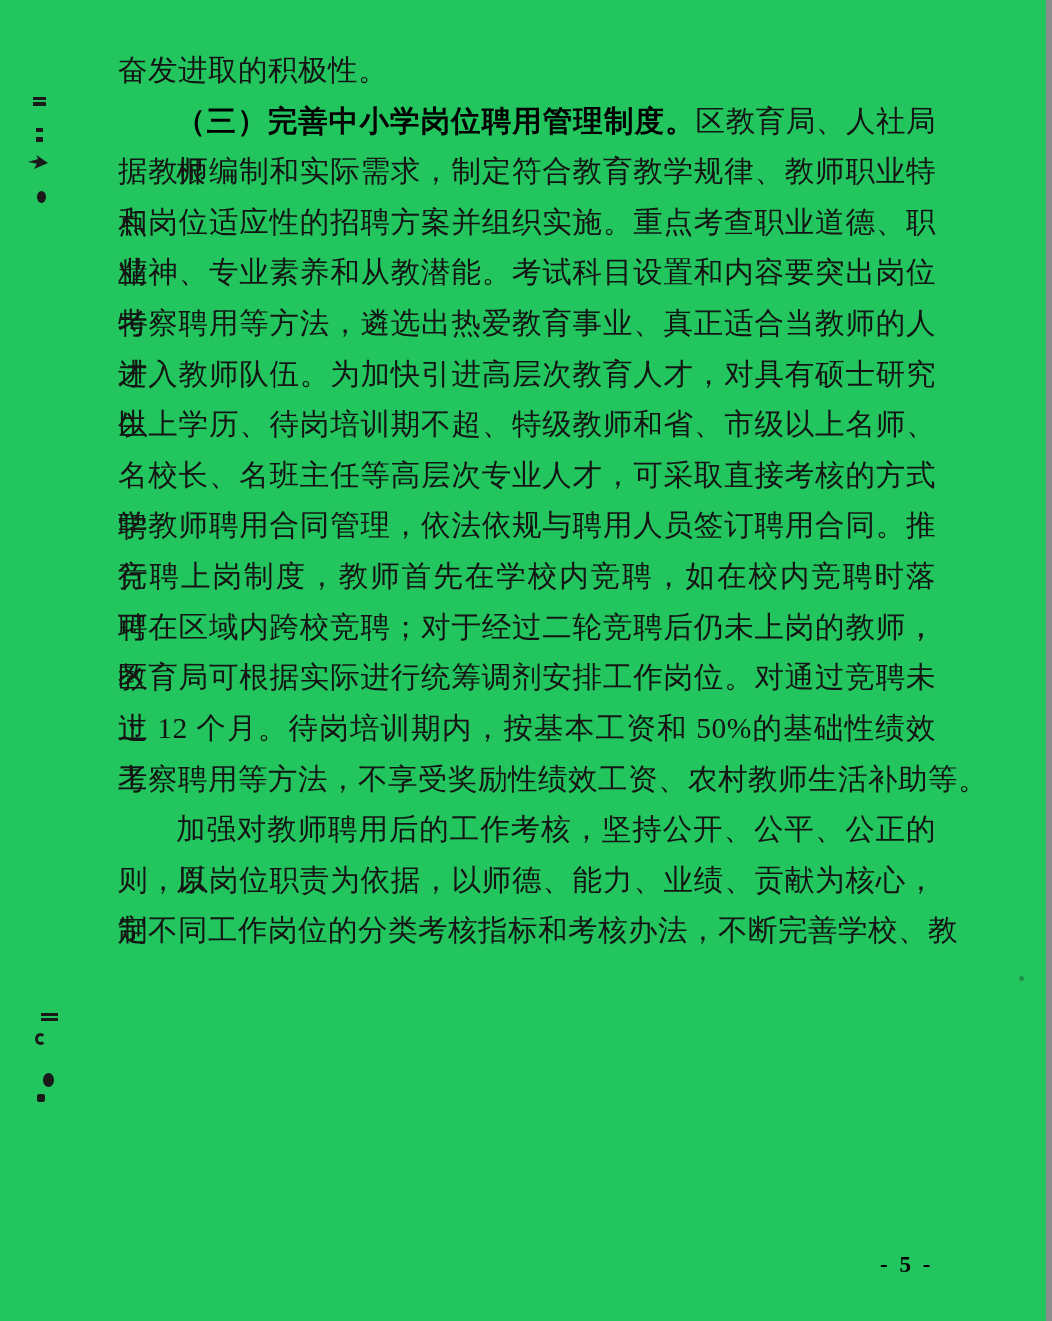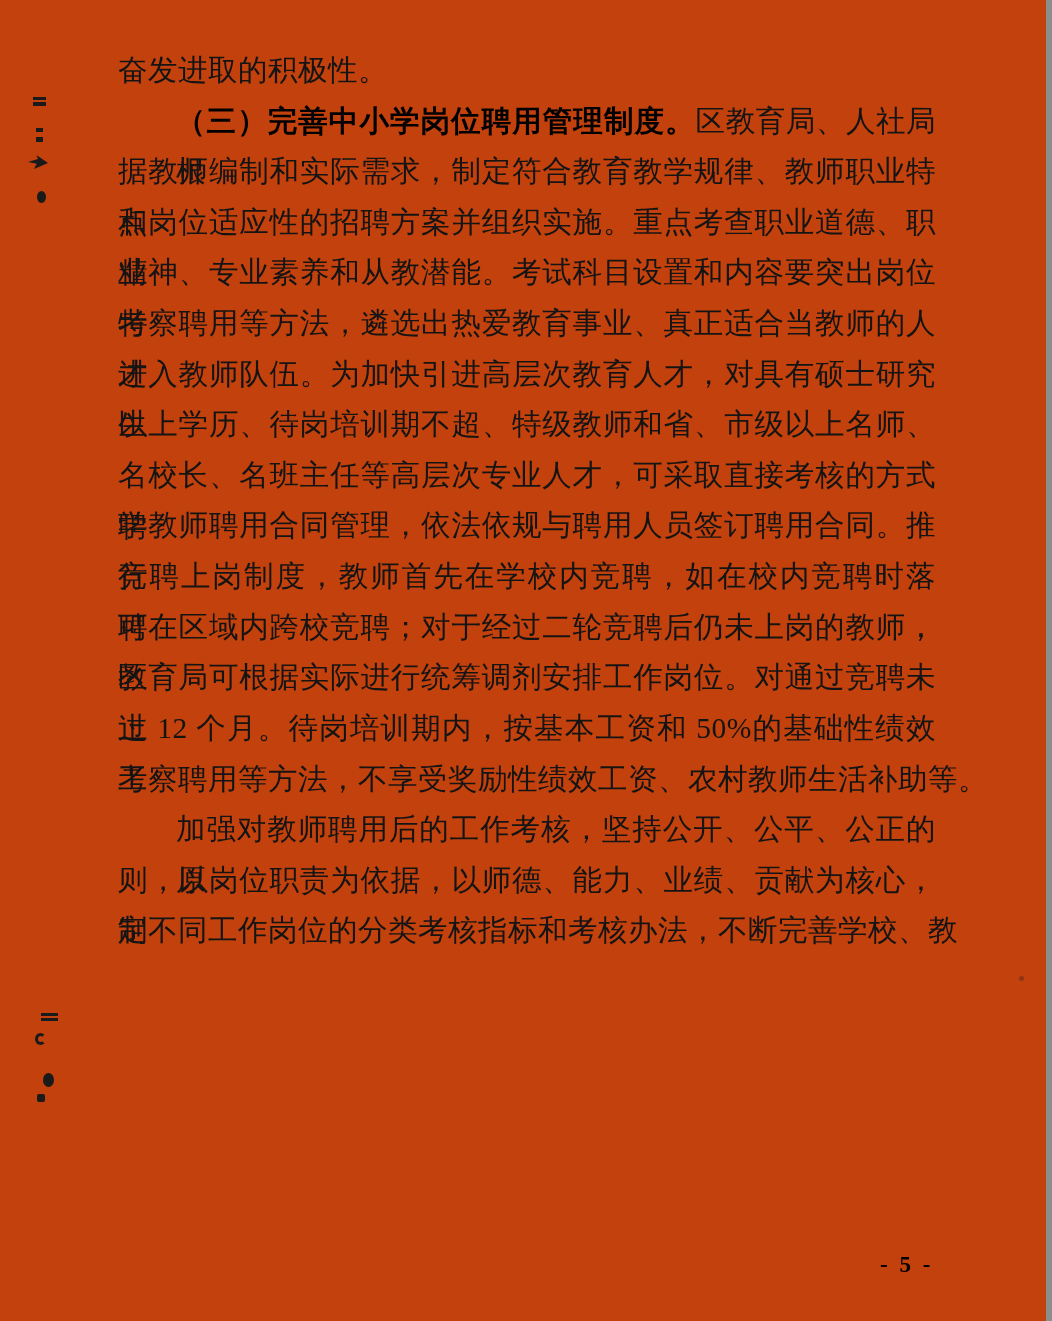--- a/index.html
+++ b/index.html
@@ -4,21 +4,21 @@
 <style>
   html, body {
     margin: 0;
     padding: 0;
     background: #ffffff;
   }
   #page {
     position: relative;
     width: 1052px;
     height: 1321px;
-    background: #c2410c;
+    background: #22c55e;
     overflow: hidden;
     font-family: "Liberation Serif", "DejaVu Serif", serif;
     color: #111111;
   }
   
   #document-body {
     position: absolute;
     left: 118px;
     top: 45px;
     width: 818px;

